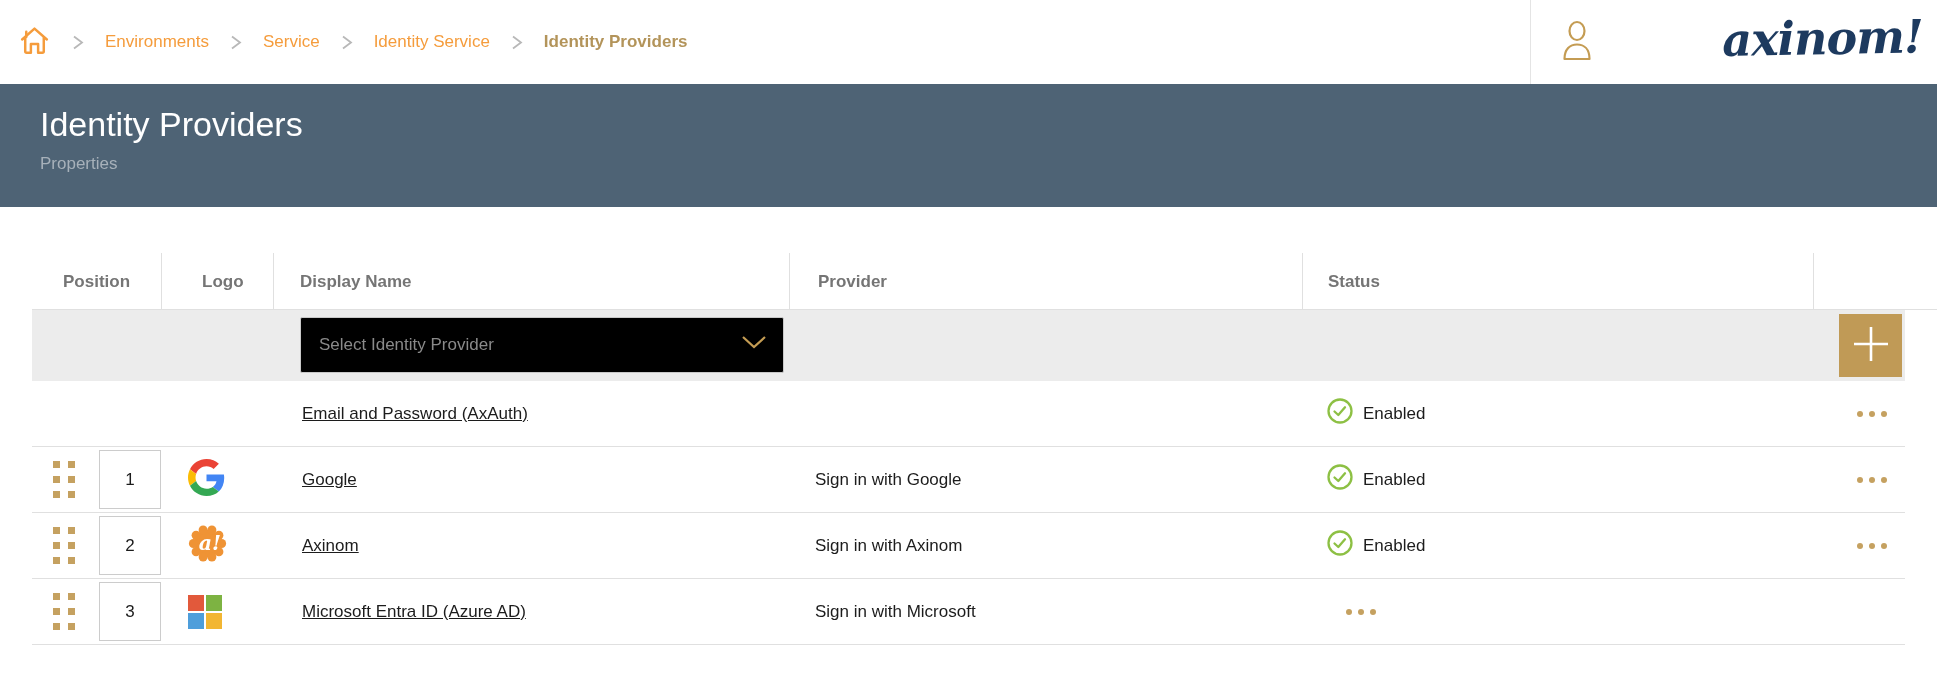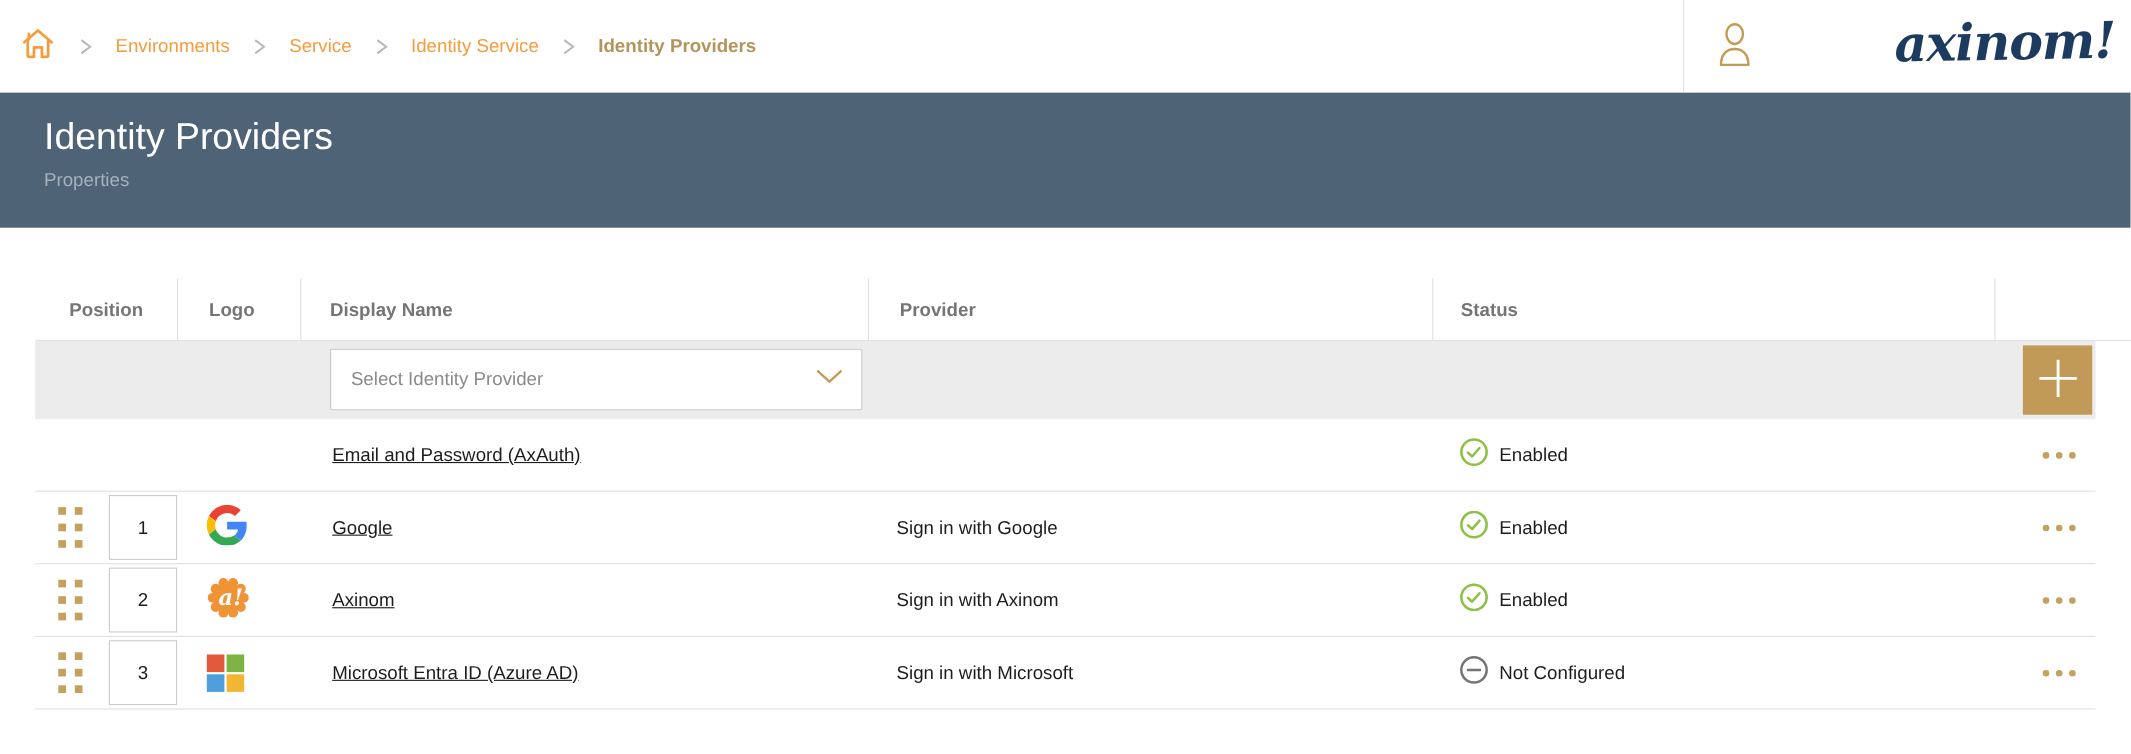--- a/index.html
+++ b/index.html
@@ -25,29 +25,29 @@
   .band-title { color:#ffffff; font-size:34px; font-weight:400; line-height:1.2; }
   .band-sub { color:#a7b1ba; font-size:17px; margin-top:9px; }
 
   
   .table { position:relative; margin:46px 0 0 32px; width:1873px; font-size:17px; color:#1c1c1c; }
   .grid-row { display:grid; grid-template-columns:129px 112px 516px 513px 511px 92px; }
 
   .thead { height:57px; font-weight:bold; color:#757575; position:relative; }
   .thead .th { display:flex; align-items:center; height:100%; }
   .th.c-pos      { padding-left:31px; }
-  .th.c-logo     { padding-left:28px; border-left:1px solid #e0e0e0; }
+  .th.c-logo     { padding-left:40px; border-left:1px solid #e0e0e0; }
   .th.c-provider { padding-left:28px; border-left:1px solid #e0e0e0; }
   .th.c-display  { padding-left:26px; border-left:1px solid #e0e0e0; }
   .th.c-status   { padding-left:25px; border-left:1px solid #e0e0e0; }
   .th.c-actions  { border-left:1px solid #e0e0e0; }
   .thead-border { position:absolute; left:0; bottom:0; width:1905px; height:1px; background:#e0e0e0; }
 
   .filter-row { position:relative; height:71px; background:#ececec; }
-  .select { position:absolute; left:268px; top:7px; width:484px; height:56px; background:#ffffff;
+  .select { position:absolute; left:268px; top:7px; width:484px; height:56px; background:#000000;
             border:1px solid #c9c9c9; border-radius:2px; display:flex; align-items:center;
             justify-content:space-between; padding:0 16px 0 18px; color:#8a8a8a; cursor:pointer; }
   .add-btn { position:absolute; right:3px; top:4px; width:63px; height:63px; background:#c09a56;
              border:none; display:flex; align-items:center; justify-content:center; cursor:pointer; }
 
   .row { height:66px; border-bottom:1px solid #e0e0e0; align-items:center; }
   .cell { display:flex; align-items:center; height:100%; }
   .cell.c-pos { position:relative; }
   .drag { position:absolute; left:21px; top:14px; display:grid; grid-template-columns:7px 7px;
           grid-auto-rows:7px; gap:8px; cursor:grab; }
@@ -289,29 +289,20 @@
       <div class="cell c-logo">
         <span class="ms">
             <i class="tl"></i>
             <i class="tr"></i>
             <i class="bl"></i>
             <i class="br"></i>
           </span>
       </div>
       <div class="cell c-provider">Microsoft Entra ID (Azure AD)</div>
       <div class="cell c-display">Sign in with Microsoft</div>
-      <div class="cell c-status">
-        <span>
-          <svg width="26" height="26" viewBox="0 0 26 26" fill="none" stroke="#757575" stroke-width="2.3">
-              <circle cx="13" cy="13" r="11.5"></circle>
-              <path d="M7.5 13 H18.5" stroke-linecap="round"></path>
-            </svg>
-        </span>
-        <span>Not Configured</span>
-      </div>
       <div class="cell c-actions">
         <span class="dots">
             <i></i>
             <i></i>
             <i></i>
           </span>
       </div>
     </div>
 
   </div>

